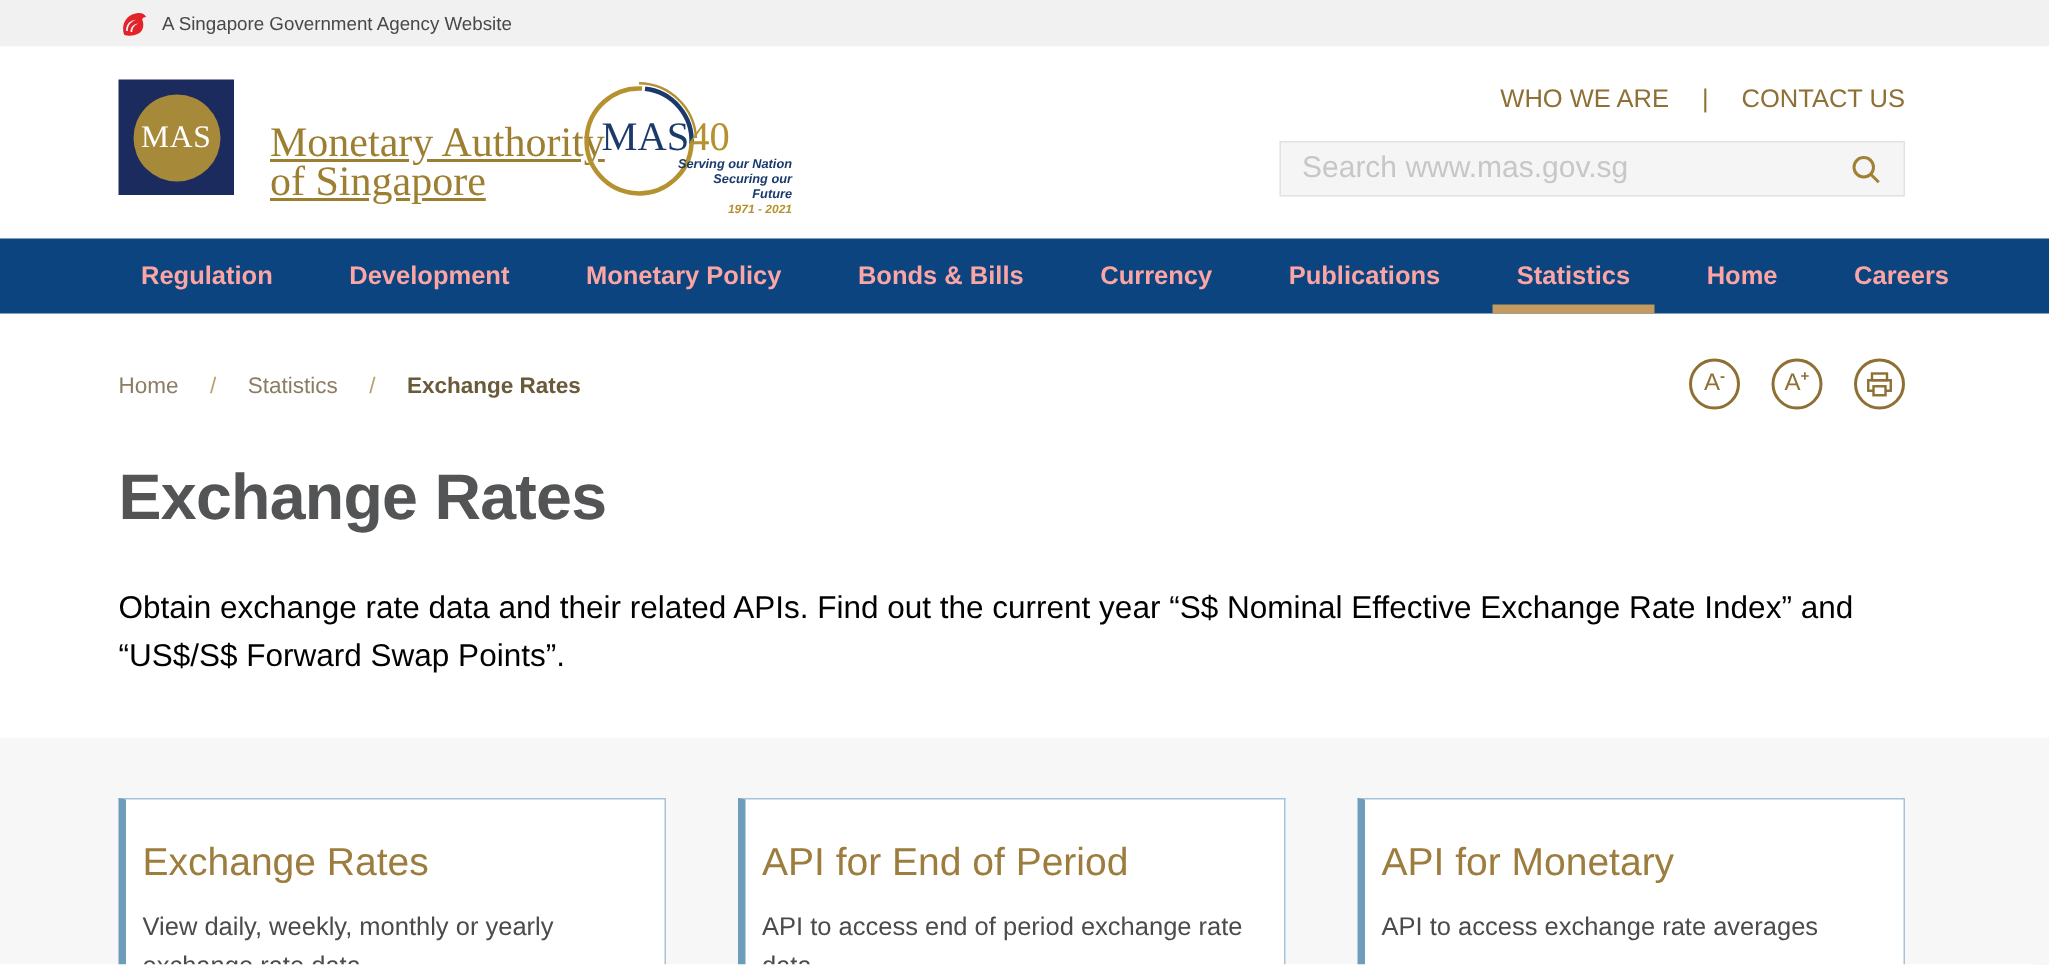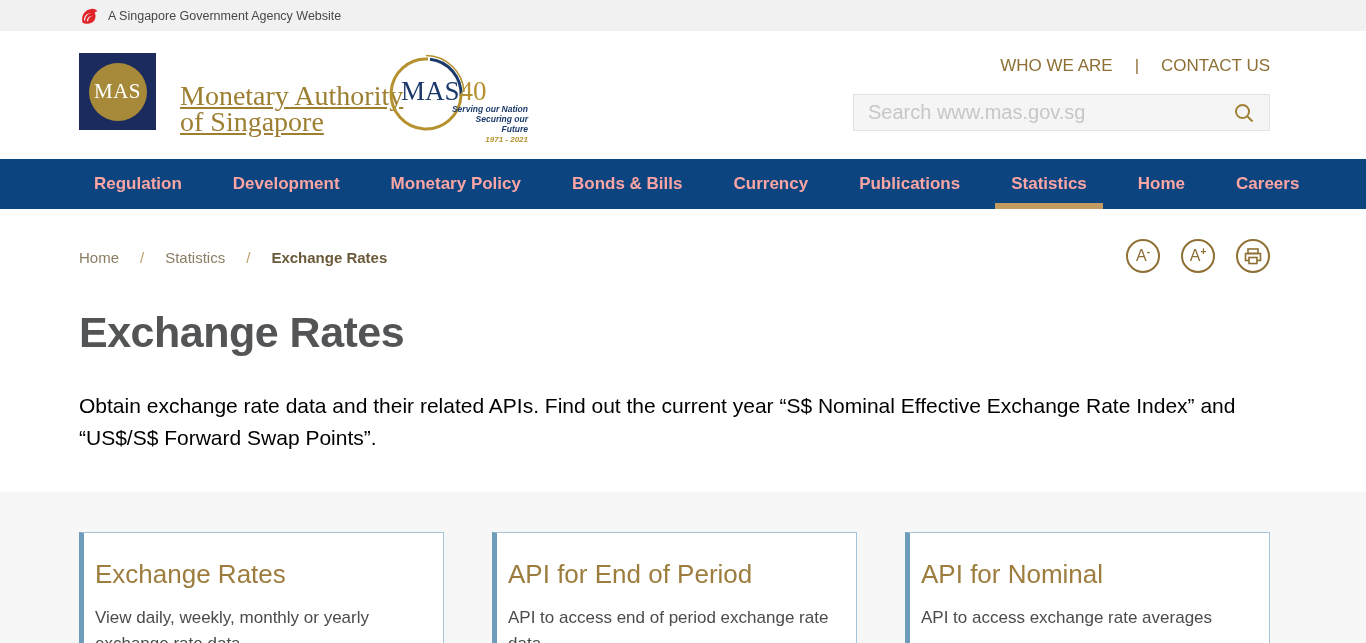--- a/index.html
+++ b/index.html
@@ -181,17 +181,17 @@
 
   <div class="card card1">
     <div class="card-title">Exchange Rates</div>
     <div class="card-desc">View daily, weekly, monthly or yearly exchange rate data</div>
   </div>
   <div class="card card2">
     <div class="card-title">API for End of Period</div>
     <div class="card-desc">API to access end of period exchange rate data</div>
   </div>
   <div class="card card3">
-    <div class="card-title">API for Nominal</div>
+    <div class="card-title">API for Monetary</div>
     <div class="card-desc">API to access exchange rate averages</div>
   </div>
 
 </div>
 
 </body></html>

